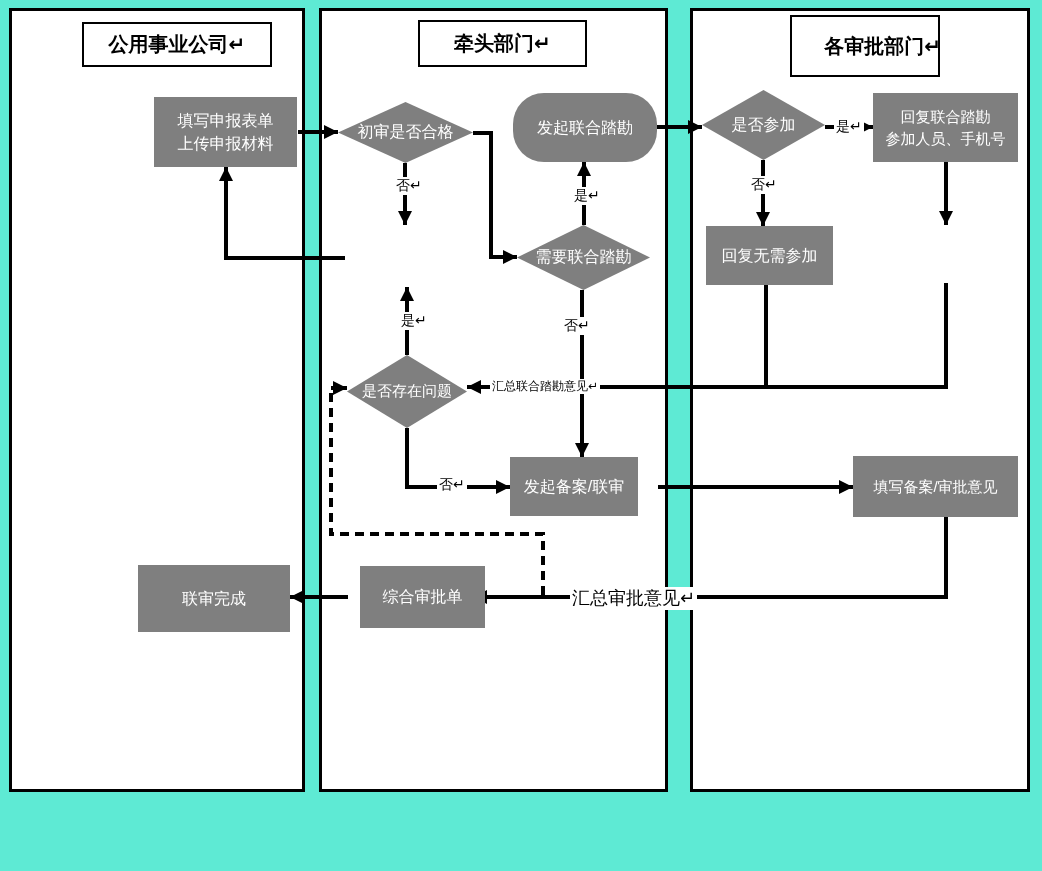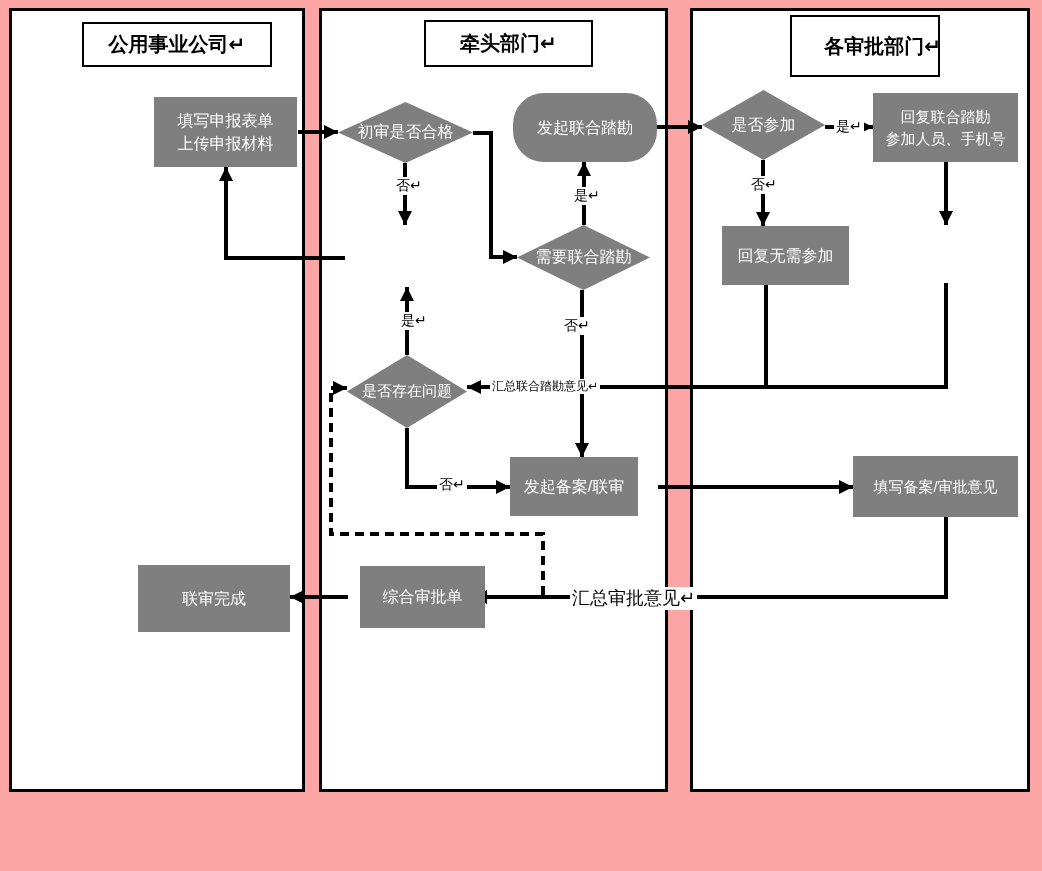--- a/index.html
+++ b/index.html
@@ -1,17 +1,17 @@
 <!DOCTYPE html>
 <html style="--node_fill: #7f7f7f; --node_text: #ffffff; --line: #000000; --lane_border: #000000; --lane_bg: #ffffff;"><head>
 <meta charset="utf-8">
 <style>
   html,body{margin:0;padding:0;background:#fff;}
   #stage{
-    position:relative;width:1042px;height:871px;background:#fca5a5;overflow:hidden;
+    position:relative;width:1042px;height:871px;background:#5eead4;overflow:hidden;
     font-family:"Liberation Sans","DejaVu Sans",sans-serif;
   }
   .lane{position:absolute;border:3px solid var(--lane_border);background:var(--lane_bg);box-sizing:border-box;}
   .titlebox{
     position:absolute;border:2px solid var(--lane_border);background:#fff;box-sizing:border-box;
     display:flex;align-items:center;justify-content:center;
     font-weight:bold;font-size:20px;color:#000;white-space:nowrap;
   }
   .pbox{
     position:absolute;background:var(--node_fill);color:var(--node_text);box-sizing:border-box;
@@ -64,32 +64,32 @@
     <path class="edge" marker-end="url(#arr)" d="M407,355 L407,287"></path>
     <path class="edge" marker-end="url(#arr)" d="M407,428 L407,487 L510,487"></path>
     <path class="edge" marker-end="url(#arr)" d="M658,487 L853,487"></path>
     <path class="edge" marker-end="url(#arr)" d="M946,517 L946,597 L473,597"></path>
     <path class="edge" marker-end="url(#arr)" d="M348,597 L290,597"></path>
     <path class="edge dashed" d="M543,595 L543,534 L331,534 L331,390"></path>
     <path class="edge" marker-end="url(#arr)" d="M331,388 L347,388"></path>
   </svg>
 
   <div class="titlebox" style="left:82px;top:22px;width:190px;height:45px;">公用事业公司↵</div>
-  <div class="titlebox" style="left:418px;top:20px;width:169px;height:47px;margin-left:6px;">牵头部门↵</div>
+  <div class="titlebox" style="left:418px;top:20px;width:169px;height:47px;">牵头部门↵</div>
   <div class="titlebox" style="left:790px;top:15px;width:150px;height:62px;padding-left:35px;">各审批部门↵</div>
 
   <div class="pbox" style="left:154px;top:97px;width:143px;height:70px;">填写申报表单
 上传申报材料</div>
   <div class="pbox" style="left:513px;top:93px;width:144px;height:69px;border-radius:31px;">发起联合踏勘</div>
   <div class="pbox" style="left:510px;top:457px;width:128px;height:59px;">发起备案/联审</div>
   <div class="pbox" style="left:348px;top:566px;width:125px;height:62px;margin-left:12px;">综合审批单</div>
   <div class="pbox" style="left:138px;top:565px;width:152px;height:67px;">联审完成</div>
   <div class="pbox" style="left:873px;top:93px;width:145px;height:69px;font-size:15px;">回复联合踏勘
 参加人员、手机号</div>
-  <div class="pbox" style="left:722px;top:226px;width:127px;height:59px;">回复无需参加</div>
+  <div class="pbox" style="left:706px;top:226px;width:127px;height:59px;">回复无需参加</div>
   <div class="pbox" style="left:853px;top:456px;width:165px;height:61px;font-size:15px;">填写备案/审批意见</div>
 
   <div class="diamond" style="left:338px;top:102px;width:135px;height:61px;">初审是否合格</div>
   <div class="diamond" style="left:517px;top:225px;width:133px;height:65px;">需要联合踏勘</div>
   <div class="diamond" style="left:347px;top:355px;width:120px;height:73px;font-size:15px;">是否存在问题</div>
   <div class="diamond" style="left:702px;top:90px;width:123px;height:70px;">是否参加</div>
 
   <div class="elabel" style="left:394px;top:177px;">否↵</div>
   <div class="elabel" style="left:572px;top:187px;">是↵</div>
   <div class="elabel" style="left:562px;top:317px;">否↵</div>

